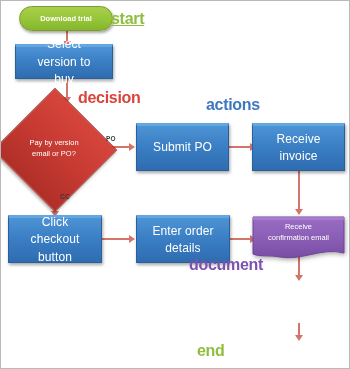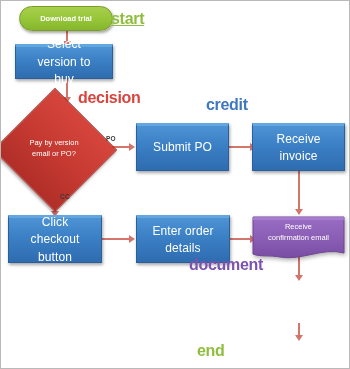--- a/index.html
+++ b/index.html
@@ -208,19 +208,19 @@
 
 
 
   <div class="edge-label" style="left:105px;top:134px;">PO</div>
   <div class="edge-label" style="left:59px;top:192px;">CC</div>
 
   <div class="annot annot-start" style="left:110px;top:9px;text-decoration:underline;">start</div>
 
   <div class="annot annot-decision" style="left:77px;top:88px;">decision</div>
 
-  <div class="annot annot-actions" style="left:205px;top:95px;">credit</div>
+  <div class="annot annot-actions" style="left:205px;top:95px;">actions</div>
 
   <div class="annot annot-document" style="left:188px;top:255px;">document</div>
 
   <div class="annot annot-end" style="left:196px;top:341px;">end</div>
 
 </div>
 
 </body></html>

